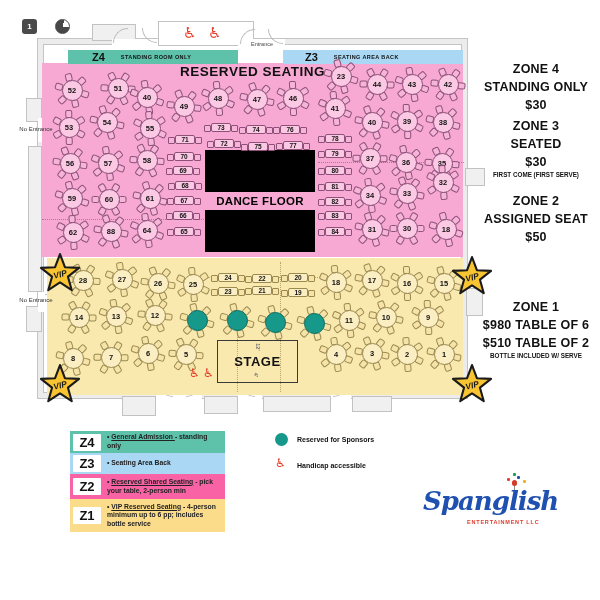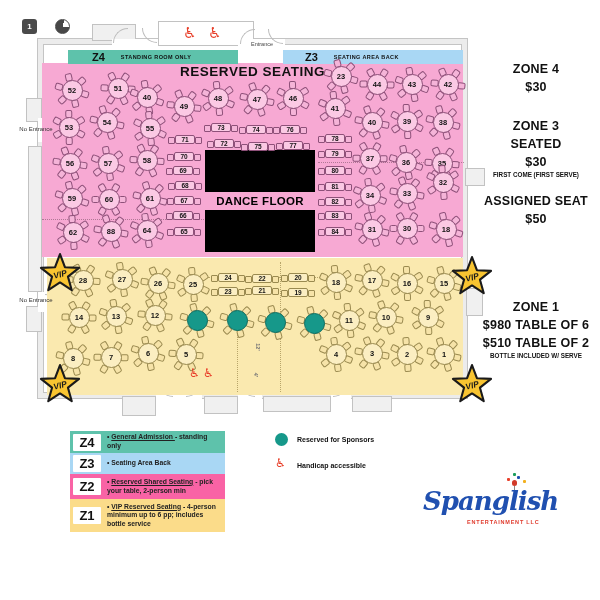--- a/index.html
+++ b/index.html
@@ -151,20 +151,23 @@
   <div id="reserved-title">RESERVED SEATING</div>
 
   <div class="guide" style="left:42px;top:219px;width:162px;"></div>
   <div class="guide" style="left:318px;top:162px;width:146px;"></div>
   <div class="guide" style="left:208px;top:277px;width:122px;border-top-color:rgba(140,120,60,.6);"></div>
   <div class="guidev" style="left:237px;top:330px;height:62px;"></div>
   <div class="guidev" style="left:280px;top:262px;height:130px;"></div>
 
   <div id="dance-floor">
     <div class="dfband">DANCE FLOOR</div>
+  </div>
+  <div id="stage">
+    <span>STAGE</span>
   </div>
   <span class="stagedim" id="stage-w">12'</span>
   <span class="stagedim" id="stage-d">4'</span>
 
   <div id="tables">
       <div class="rt z2" style="left: 54px; top: 72px;">
         <div class="chair" style="transform: rotate(16deg) translate(13.5px);"></div>
         <div class="chair" style="transform: rotate(76deg) translate(13.5px);"></div>
         <div class="chair" style="transform: rotate(136deg) translate(13.5px);"></div>
         <div class="chair" style="transform: rotate(196deg) translate(13.5px);"></div>
@@ -765,29 +768,31 @@
         </svg></div>
       <span class="hc" style="left: 183px; top: 26px; font-size: 15px;">♿</span>
       <span class="hc" style="left: 208px; top: 26px; font-size: 15px;">♿</span>
       <span class="hc" style="left: 189px; top: 367px; font-size: 12px;">♿</span>
       <span class="hc" style="left: 203px; top: 367px; font-size: 12px;">♿</span>
     </div>
 
   <div id="pricing">
       <div class="pz" id="pz0">
         <div class="t">ZONE 4</div>
+        <div class="l">STANDING ONLY</div>
         <div class="l">$30</div>
       </div>
       <div class="pz" id="pz1">
         <div class="t">ZONE 3</div>
         <div class="l">SEATED</div>
         <div class="l">$30</div>
         <div class="n">FIRST COME (FIRST SERVE)</div>
       </div>
       <div class="pz" id="pz2">
+        <div class="t">ZONE 2</div>
         <div class="l">ASSIGNED SEAT</div>
         <div class="l">$50</div>
       </div>
       <div class="pz" id="pz3">
         <div class="t">ZONE 1</div>
         <div class="l">$980 TABLE OF 6</div>
         <div class="l">$510 TABLE OF 2</div>
         <div class="n">BOTTLE INCLUDED W/ SERVE</div>
       </div>
     </div>

